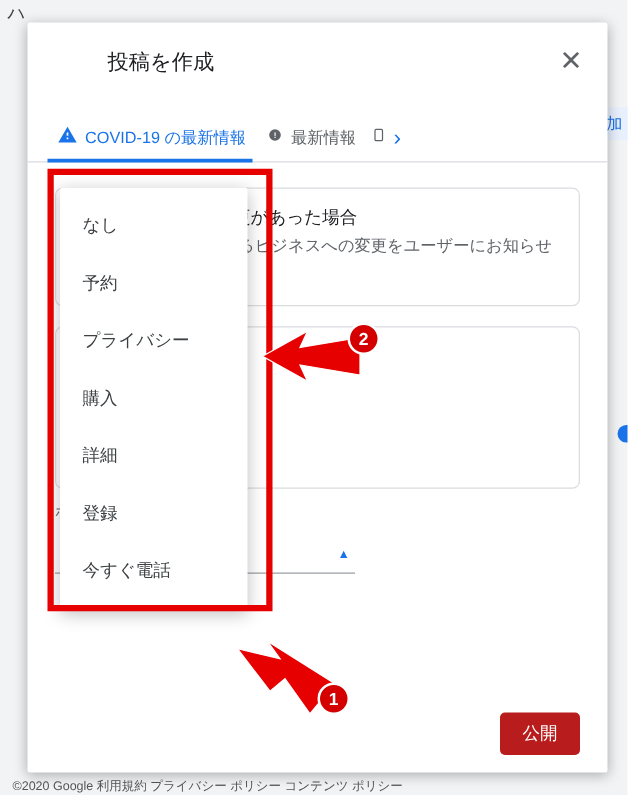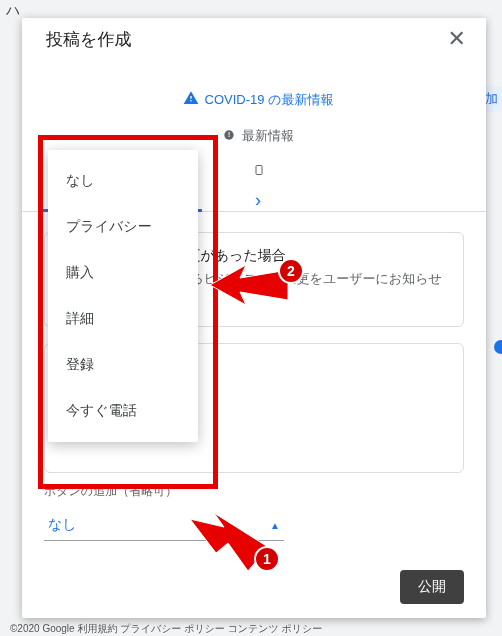--- a/index.html
+++ b/index.html
@@ -39,38 +39,38 @@
     width: 464px;
     height: 600px;
     background: #fff;
     box-shadow: 0 2px 10px rgba(0,0,0,0.3);
     border-radius: 2px;
   }
   .modal-header {
     display: flex;
     align-items: center;
     justify-content: space-between;
-    padding: 8px 20px 30px 24px;
+    padding: 18px 20px 30px 24px;
+    margin-left: 40px;
   }
   .modal-title {
     font-size: 17px;
     color: #202124;
   }
   .close-icon {
     font-size: 22px;
     color: #5f6368;
     cursor: pointer;
   }
   .tabs {
     display: flex;
     align-items: center;
     padding: 0 8px 0 16px;
     border-bottom: 1px solid #dadce0;
     position: relative;
-    flex-direction: column;
   }
   .tab {
     display: flex;
     align-items: center;
     gap: 6px;
     padding: 8px 8px 10px 8px;
     font-size: 13px;
     color: #5f6368;
     cursor: pointer;
     white-space: nowrap;
@@ -128,21 +128,21 @@
   .footer {
     position: absolute;
     right: 22px;
     bottom: 14px;
     display: flex;
     align-items: center;
     gap: 16px;
   }
   .preview-btn { color: #1a73e8; font-size: 14px; cursor: pointer; }
   .publish-btn {
-    background: #404040;
+    background: #b91c1c;
     color: #fff;
     font-size: 14px;
     padding: 8px 18px;
     border-radius: 4px;
     cursor: pointer;
   }
   
   .dropdown-menu {
     position: absolute;
     left: 48px;
@@ -260,20 +260,21 @@
     </div>
   </div>
 
   <div class="footer">
     <div class="publish-btn">公開</div>
   </div>
 </div>
 
 <div class="dropdown-menu">
   <div class="menu-item">なし</div>
+  <div class="menu-item">予約</div>
   <div class="menu-item">プライバシー</div>
   <div class="menu-item">購入</div>
   <div class="menu-item">詳細</div>
   <div class="menu-item">登録</div>
   <div class="menu-item">今すぐ電話</div>
 </div>
 
 <div class="anno-box"></div>
 
 <div class="arrow" style="left:210px; top:260px;">

